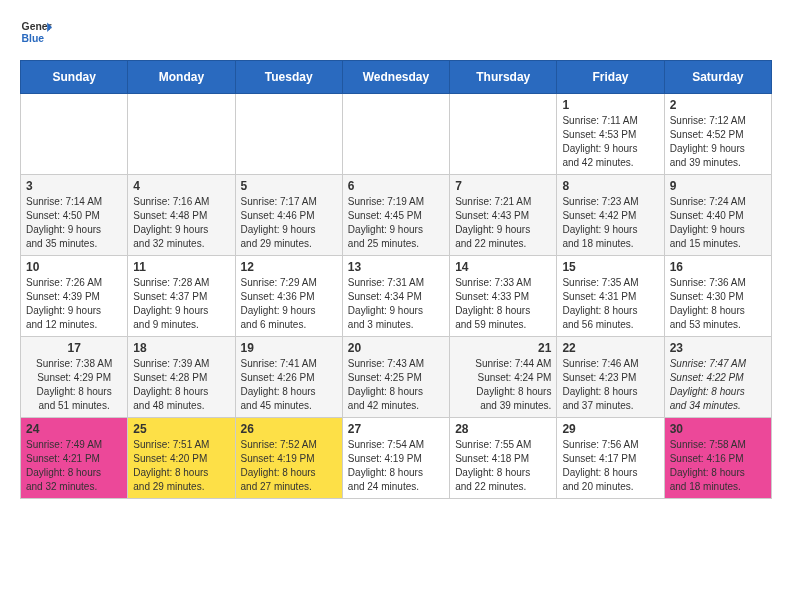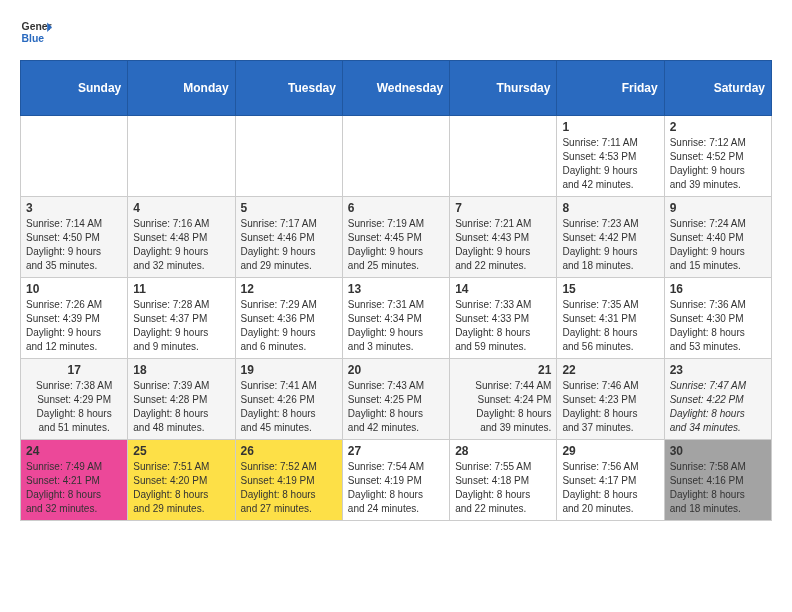--- a/index.html
+++ b/index.html
@@ -45,22 +45,22 @@
     .calendar {
       width: 100%;
       border-collapse: collapse;
       border: 1px solid #ccc;
     }
     .calendar th {
       background: #2a6abf;
       color: #fff;
       font-size: 12px;
       font-weight: bold;
-      text-align: right;
-      padding: 20px 6px;
+      text-align: center;
+      padding: 9px 6px;
       border: 1px solid #2057a0;
     }
     .calendar td {
       vertical-align: top;
       border: 1px solid #ccc;
       padding: 4px 5px;
       width: calc(100% / 7);
       min-height: 80px;
       background: #fff;
       font-size: 10px;
@@ -328,21 +328,21 @@
 Daylight: 8 hours
 and 22 minutes.</div>
           </td>
           <td style="background: rgb(255, 255, 255);">
             <span class="day-num">29</span>
             <div class="day-info" style="white-space: pre-line;">Sunrise: 7:56 AM
 Sunset: 4:17 PM
 Daylight: 8 hours
 and 20 minutes.</div>
           </td>
-          <td style="background: #a3a3a3; margin-left: 19px;">
+          <td style="background: #ec4899; margin-left: 19px;">
             <span class="day-num">30</span>
             <div class="day-info" style="white-space: pre-line;">Sunrise: 7:58 AM
 Sunset: 4:16 PM
 Daylight: 8 hours
 and 18 minutes.</div>
           </td>
         </tr>
       </tbody>
   </table>
 </div>

